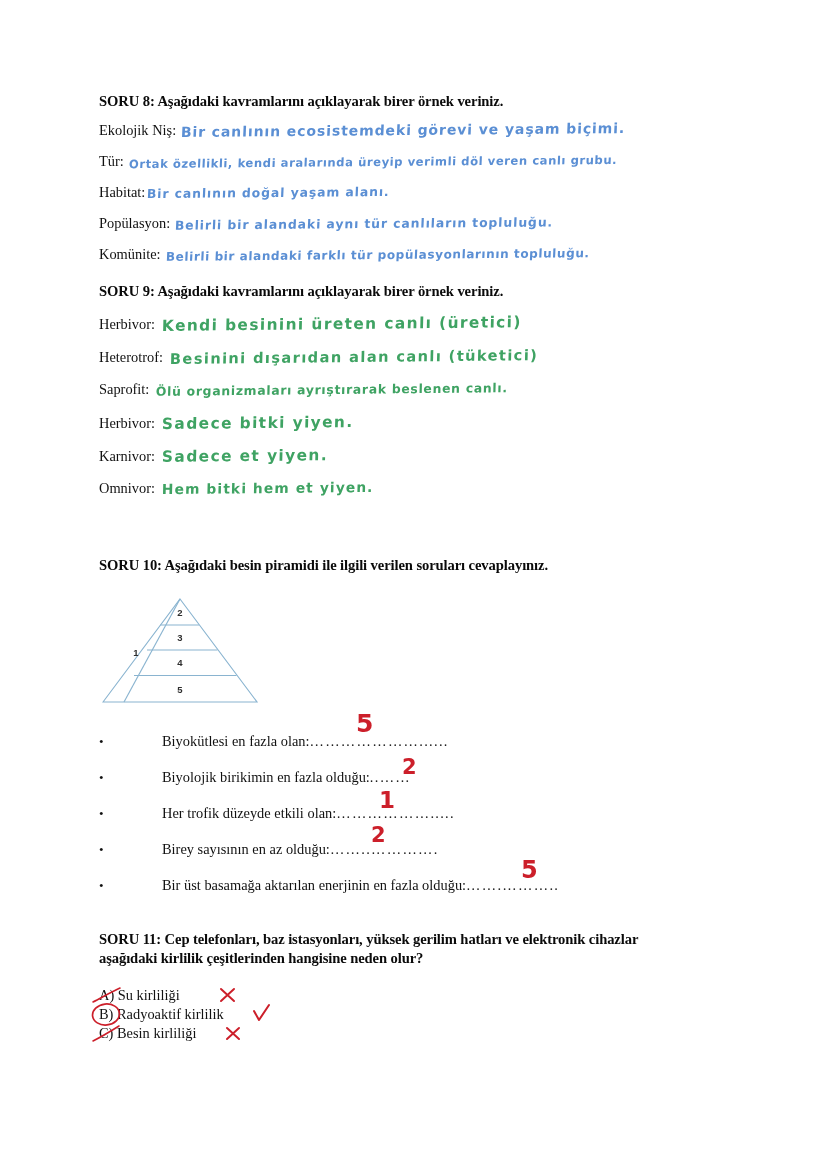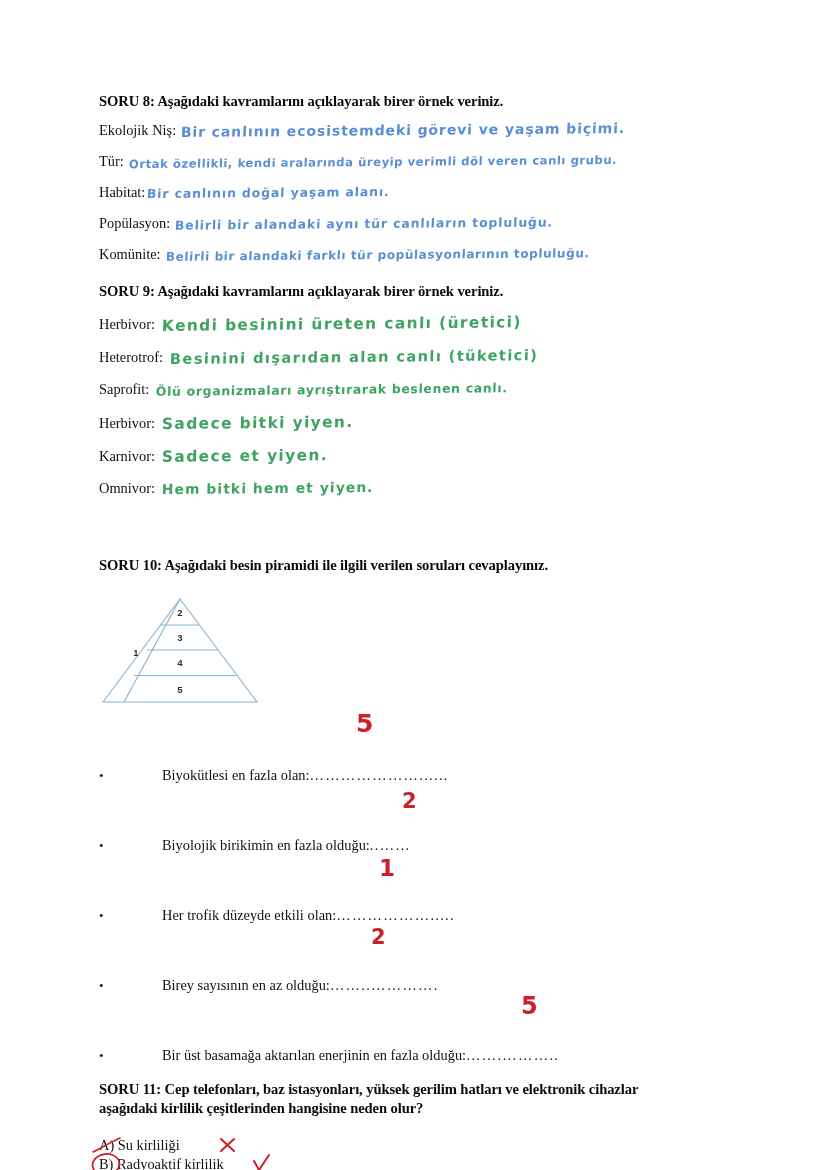--- a/index.html
+++ b/index.html
@@ -110,38 +110,38 @@
     color: #111111;
   }
   .bullet-row:first-child { margin-top: 0; }
   .bullet-dot {
     flex: 0 0 auto;
     width: 63px;
     font-size: 13px;
     line-height: 1;
     color: #111;
   }
-  .bullet-text { flex: 0 0 auto; white-space: nowrap; margin-top: 34px; }
+  .bullet-text { flex: 0 0 auto; white-space: nowrap; }
   .dots {
     flex: 0 0 auto;
     letter-spacing: 1.3px;
     color: #1a1a1a;
     white-space: nowrap;
   }
   .ans-red {
     position: absolute;
     font-family: "DejaVu Sans", sans-serif;
     font-weight: 600;
     color: #cc1f2a;
     font-size: 21px;
     line-height: 1;
   }
 
   
-  .mc-head { margin-top: 16px; }
+  .mc-head { margin-top: 36px; }
   .mc-list { margin-top: 18px; }
   .mc-row {
     position: relative;
     font-family: "Liberation Serif", serif;
     font-size: 14.4px;
     color: #111111;
     line-height: 1.33;
     height: 19px;
     white-space: nowrap;
   }

